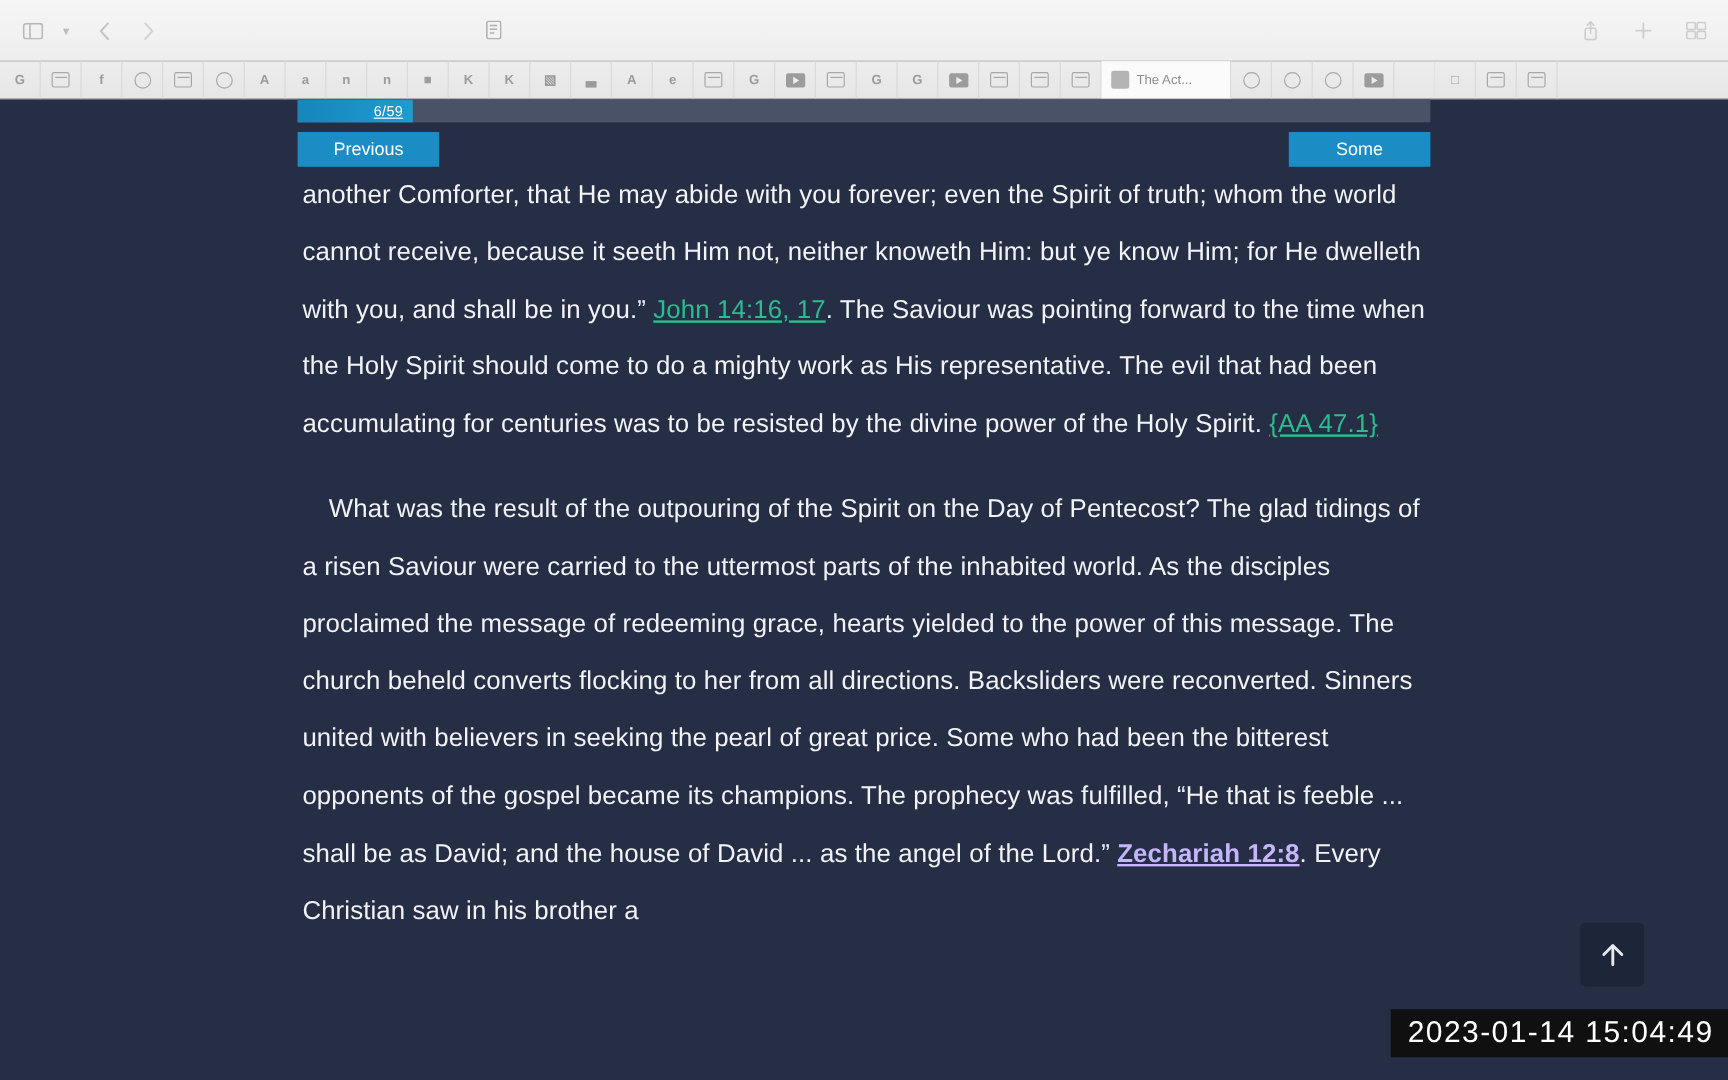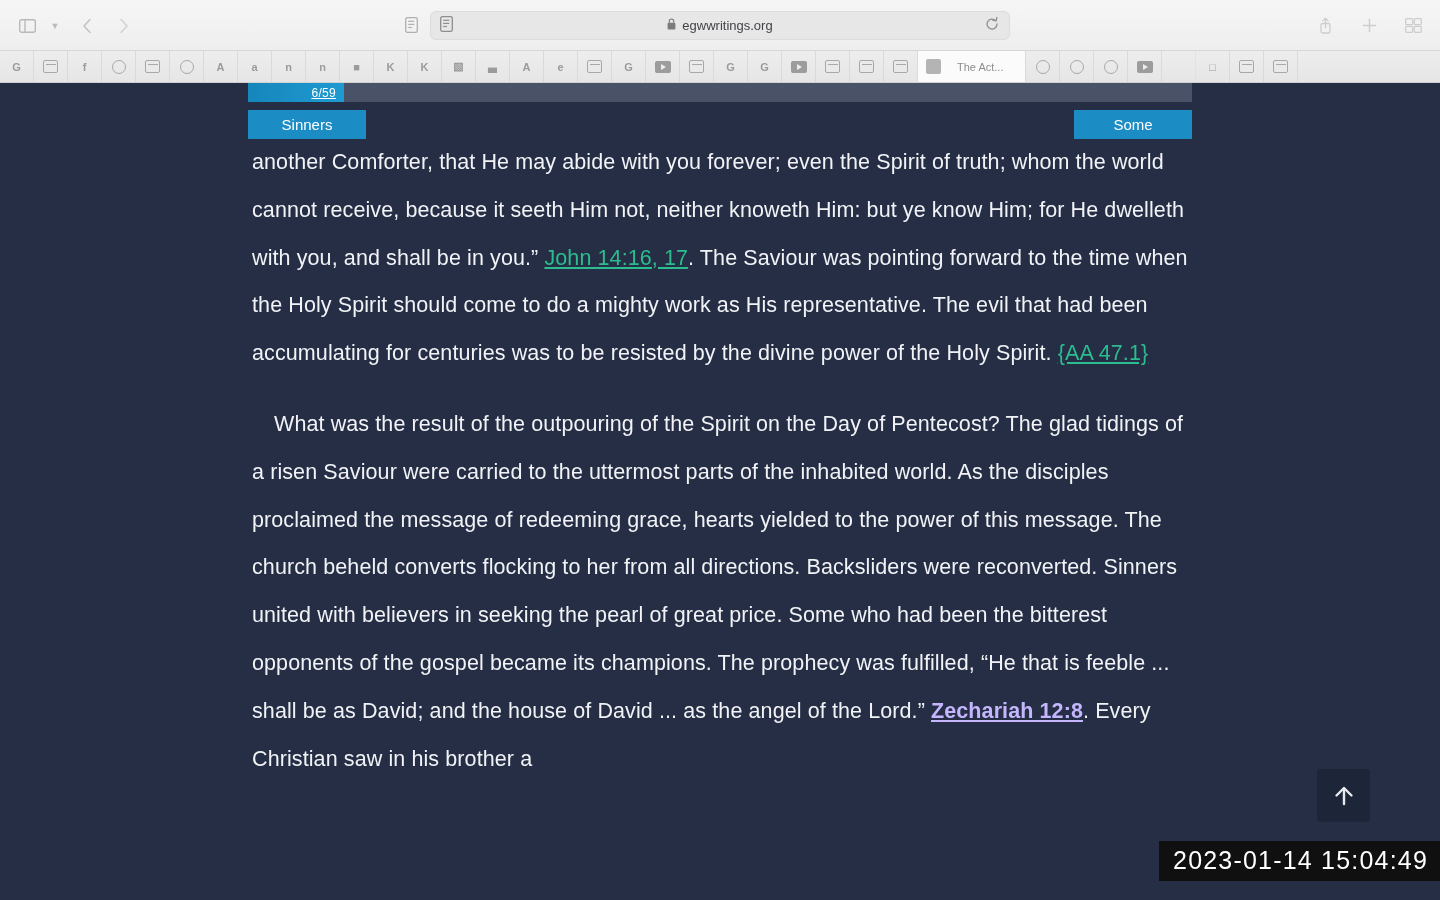--- a/index.html
+++ b/index.html
@@ -74,21 +74,21 @@
   .favtab .play{
     width:16px;height:12px;background:#9c9c9c;border-radius:2px;position:relative;
   }
   .favtab .play:after{
     content:"";position:absolute;left:6px;top:3px;
     border-left:5px solid #ededed;border-top:3px solid transparent;border-bottom:3px solid transparent;
   }
   .favtab.active{
     flex:0 0 108px;width:108px;
     background:#fbfbfb;
-    display:flex;align-items:center;justify-content:flex-start;gap:16px;
+    display:flex;align-items:center;justify-content:flex-start;gap:6px;
     padding:0 8px;
   }
   .favtab.active .tabicon{
     width:15px;height:15px;background:#b4b4b4;border-radius:2px;flex:0 0 15px;
   }
   .favtab.active .tablabel{
     font-size:11px;color:#8d8d8d;font-weight:normal;white-space:nowrap;
     overflow:hidden;text-overflow:ellipsis;
   }
   .favtab.dim{opacity:.42;}
@@ -190,45 +190,20 @@
 
   <div class="cbtn" style="position:absolute;left:398px;top:12px;">
     <svg width="13" height="16" viewBox="0 0 13 16">
         <rect x="0.7" y="0.7" width="11.6" height="14.6" rx="1.6" fill="none" stroke="#b0b0b0" stroke-width="1.3"></rect>
         <line x1="3.2" y1="4.3" x2="9.3" y2="4.3" stroke="#b0b0b0" stroke-width="1.2"></line>
         <line x1="3.2" y1="7.4" x2="9.3" y2="7.4" stroke="#b0b0b0" stroke-width="1.2"></line>
         <line x1="3.2" y1="10.5" x2="7" y2="10.5" stroke="#b0b0b0" stroke-width="1.2"></line>
       </svg>
   </div>
 
-  <div class="addressbar">
-    <span class="ab-reader">
-      <svg width="13" height="16" viewBox="0 0 13 16">
-          <rect x="0.7" y="0.7" width="11.6" height="14.6" rx="1.6" fill="none" stroke="#8e8e8e" stroke-width="1.3"></rect>
-          <line x1="3.2" y1="4.3" x2="9.3" y2="4.3" stroke="#8e8e8e" stroke-width="1.2"></line>
-          <line x1="3.2" y1="7.4" x2="9.3" y2="7.4" stroke="#8e8e8e" stroke-width="1.2"></line>
-          <line x1="3.2" y1="10.5" x2="7" y2="10.5" stroke="#8e8e8e" stroke-width="1.2"></line>
-        </svg>
-    </span>
-    <span class="ab-center">
-      <span class="ab-lock">
-        <svg width="9" height="12" viewBox="0 0 9 12">
-            <rect x="0.6" y="4.8" width="7.8" height="6.6" rx="1.2" fill="#7b7b7b"></rect>
-            <path d="M2.3 4.8 V3.2 a2.2 2.2 0 0 1 4.4 0 V4.8" fill="none" stroke="#7b7b7b" stroke-width="1.2"></path>
-          </svg>
-      </span>
-      <span>egwwritings.org</span>
-    </span>
-    <span class="ab-reload">
-      <svg width="14" height="15" viewBox="0 0 14 15">
-          <path d="M12 7.5a5 5 0 1 1-1.6-3.6" fill="none" stroke="#8e8e8e" stroke-width="1.3" stroke-linecap="round"></path>
-          <polyline points="11.9,0.9 11.1,4.4 7.7,3.6" fill="none" stroke="#8e8e8e" stroke-width="1.3" stroke-linecap="round" stroke-linejoin="round"></polyline>
-        </svg>
-    </span>
-  </div>
 
   <div class="chrome-right">
     <div class="cbtn">
       <svg width="13" height="17" viewBox="0 0 13 17">
           <rect x="2" y="6.5" width="9" height="9.5" rx="1.5" fill="none" stroke="#cdcdcd" stroke-width="1.3"></rect>
           <line x1="6.5" y1="1.3" x2="6.5" y2="10.5" stroke="#cdcdcd" stroke-width="1.3" stroke-linecap="round"></line>
           <polyline points="3.8,3.9 6.5,1.2 9.2,3.9" fill="none" stroke="#cdcdcd" stroke-width="1.3" stroke-linecap="round" stroke-linejoin="round"></polyline>
         </svg>
     </div>
     <div class="cbtn">
@@ -340,21 +315,21 @@
       <span class="indent"></span><span>What was the result of the outpouring of the Spirit on the Day of Pentecost? The glad tidings of a risen Saviour were carried to the uttermost parts of the inhabited world. As the disciples proclaimed the message of redeeming grace, hearts yielded to the power of this message. The church beheld converts flocking to her from all directions. Backsliders were reconverted. Sinners united with believers in seeking the pearl of great price. Some who had been the bitterest opponents of the gospel became its champions. The prophecy was fulfilled, “He that is feeble ... shall be as David; and the house of David ... as the angel of the Lord.” </span><a class="ref-blue" href="#">Zechariah 12:8</a><span>. Every Christian saw in his brother a</span>
     </p>
   </div>
 
   <div class="stickynav">
     <div class="progress-wrap">
       <div class="progress-fill" style="width: 96px;"></div>
       <div class="progress-label" style="width: 96px; text-decoration: underline;">6/59</div>
     </div>
     <div class="navrow">
-      <button class="navbtn prev">Sinners</button>
+      <button class="navbtn prev">Previous</button>
       <button class="navbtn next">Some</button>
     </div>
   </div>
 
   <div class="scrolltop">
     <span>
       <svg width="28" height="28" viewBox="0 0 28 28">
           <line x1="14" y1="22" x2="14" y2="6.5" stroke="#e8eaef" stroke-width="2.4" stroke-linecap="round"></line>
           <polyline points="6.5,13.5 14,6 21.5,13.5" fill="none" stroke="#e8eaef" stroke-width="2.4" stroke-linecap="round" stroke-linejoin="round"></polyline>
         </svg>

